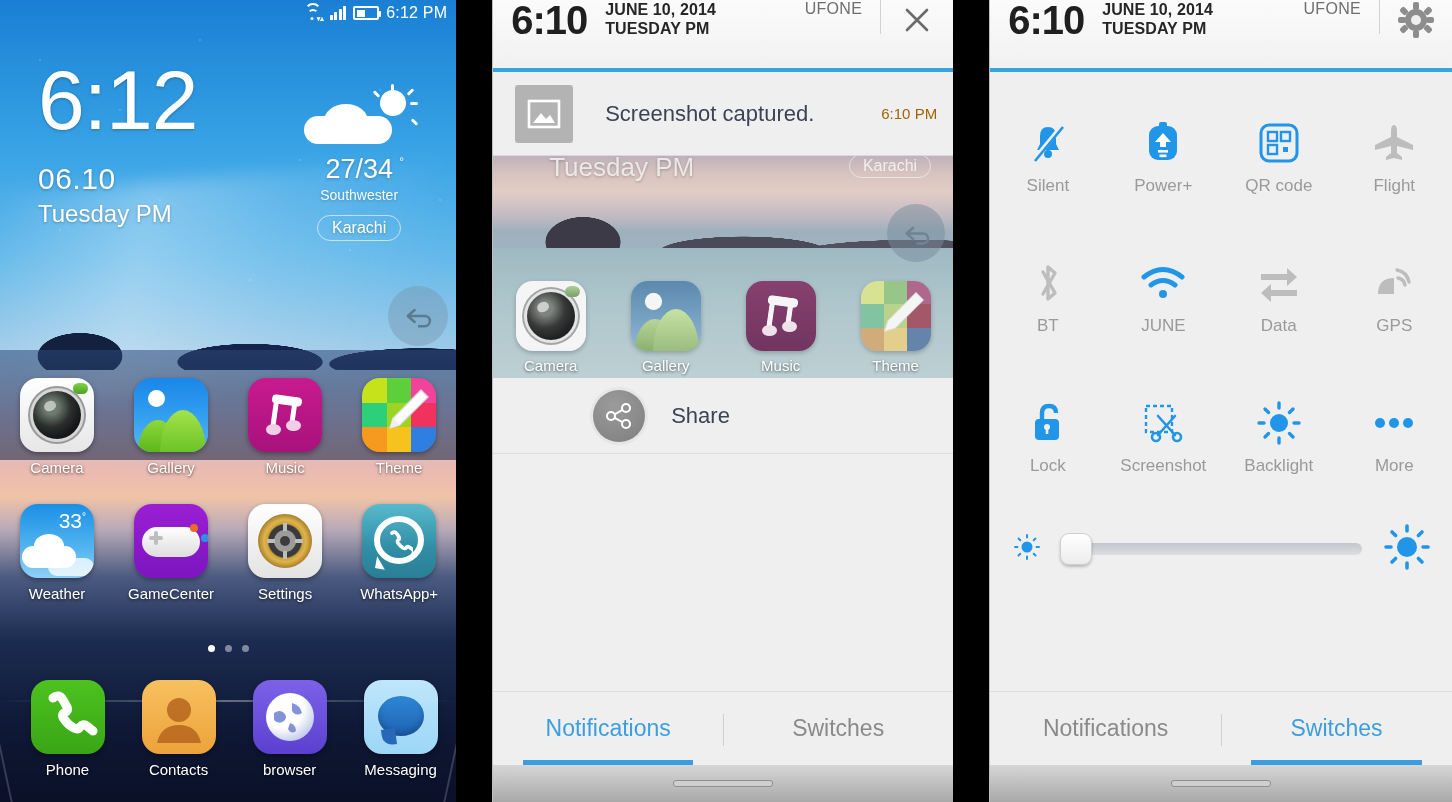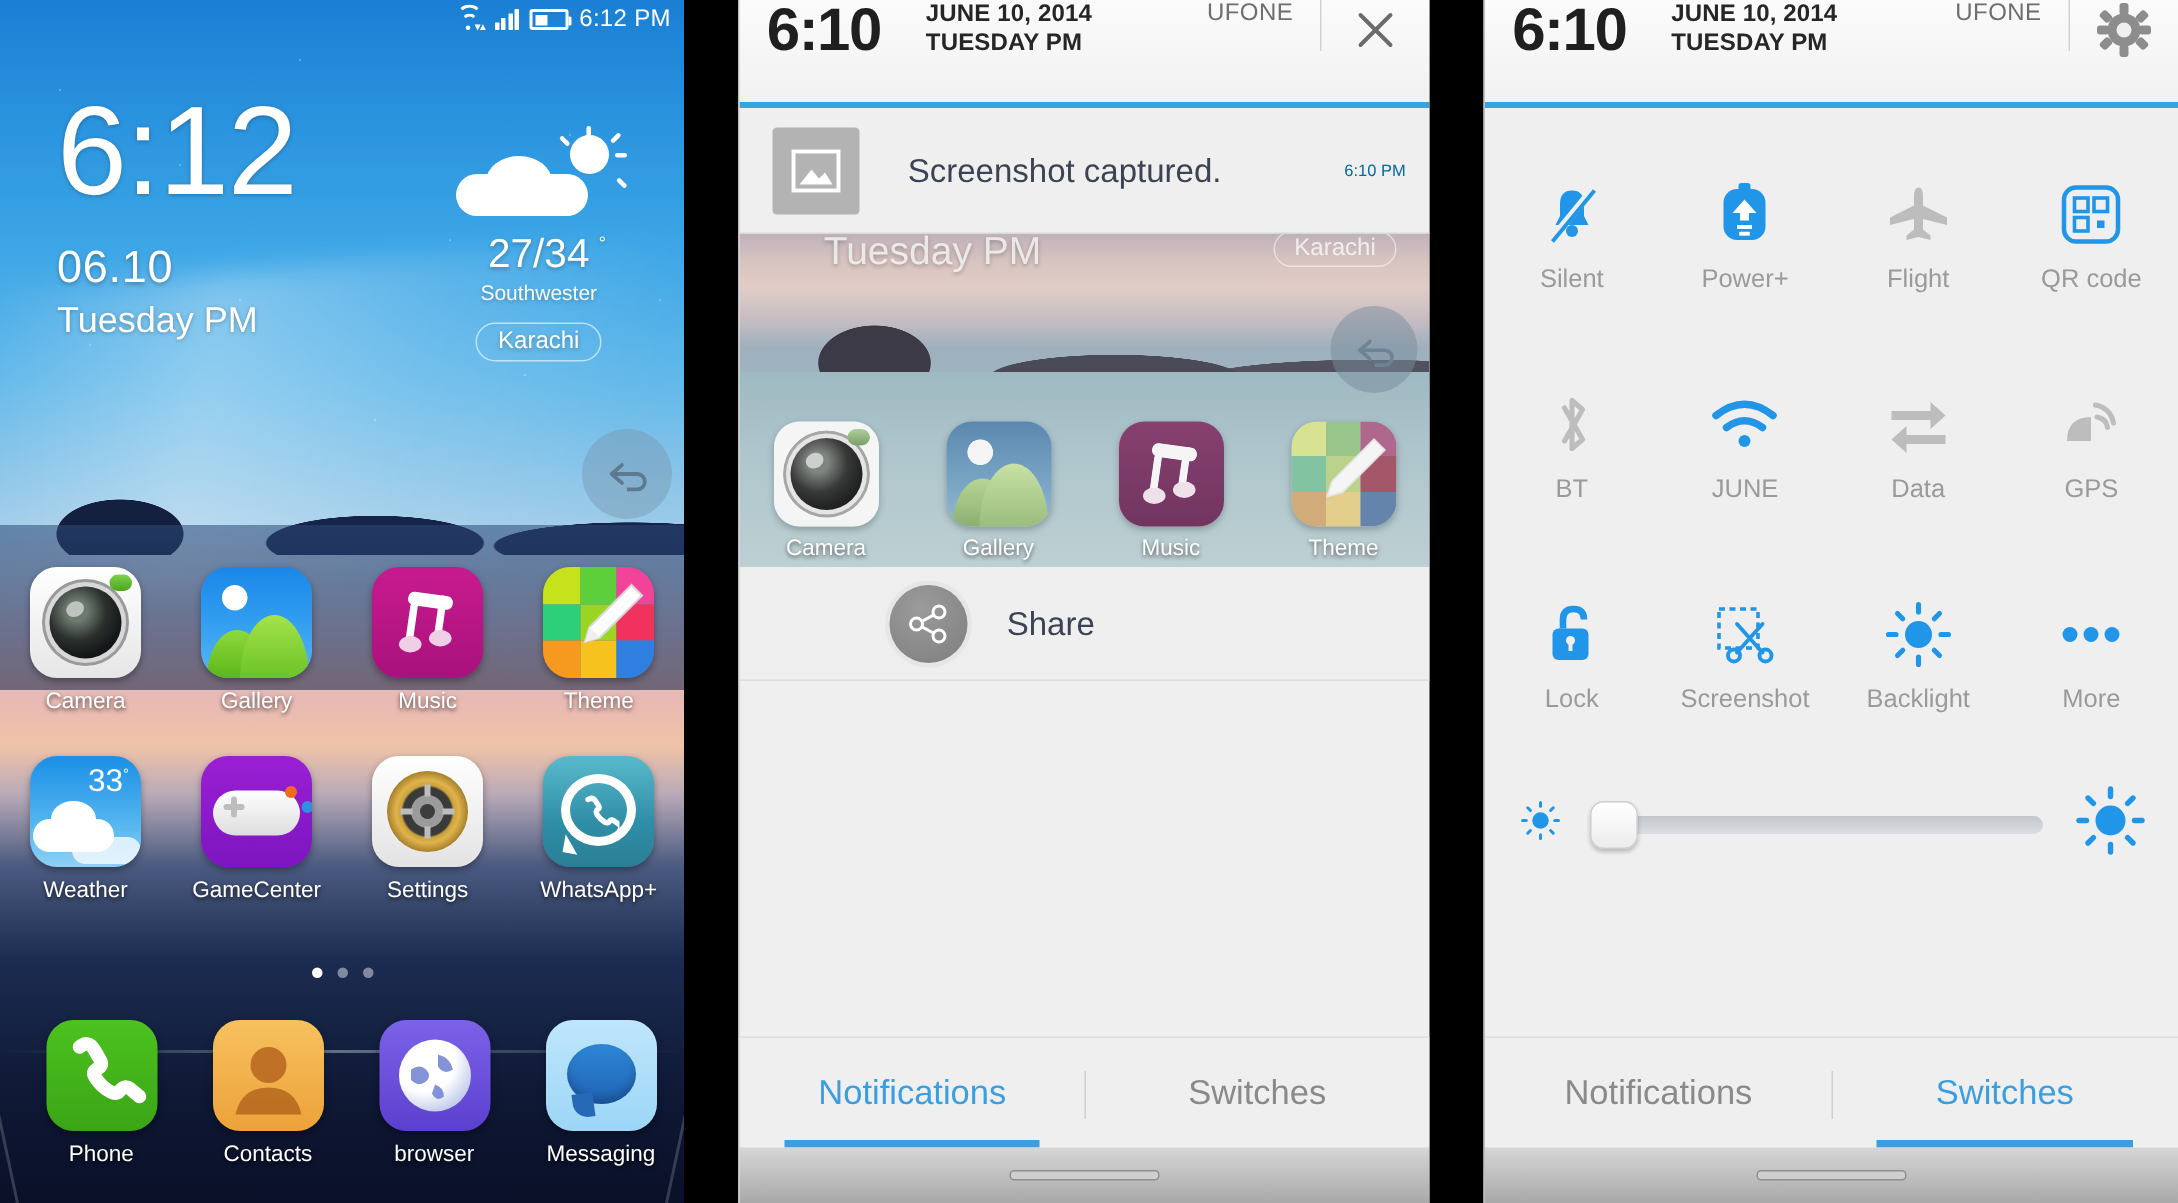--- a/index.html
+++ b/index.html
@@ -202,33 +202,33 @@
   .person { position:absolute; left:50%; top:54%; transform:translate(-50%,-50%); }
 
   
   .panel { position:relative; height:802px; background:#efefef; overflow:hidden;
            border-left:1px solid #bfbfbf; }
   .panel2 { width:485px; }
   .panel3 { width:487px; }
   .shade-header { height:68px; background:linear-gradient(#fbfbfb,#f1f1f1);
      display:flex; align-items:flex-start; padding:0 16px 0 18px; }
   .sh-clock { font-size:40px; font-weight:700; color:#1f1f1f; letter-spacing:-1px; line-height:40px; }
-  .sh-date { margin-left:30px; line-height:19px; }
+  .sh-date { margin-left:18px; line-height:19px; }
   .sh-date div { font-size:16px; font-weight:700; color:#262626; letter-spacing:.1px; }
   .sh-carrier { margin-left:auto; font-size:16px; color:#6e6e6e; letter-spacing:.3px; }
   .sh-sep { width:1px; height:34px; background:#d2d2d2; margin:0 16px 0 18px; }
   .sh-action { width:40px; height:40px; display:flex; align-items:center; justify-content:center; }
   .blue-rule { height:4px; background:#34a6dd; }
 
   .notif-row { height:84px; display:flex; align-items:center; padding:0 16px 0 22px;
      background:#efefef; border-bottom:1px solid #d9d9d9; }
   .notif-thumb { width:58px; height:58px; background:#b3b3b3; border-radius:3px;
      display:flex; align-items:center; justify-content:center; }
   .notif-title { margin-left:32px; font-size:22px; color:#3b4354; }
-  .notif-time { margin-left:auto; font-size:11px; color:#0369a1; }
+  .notif-time { margin-left:auto; font-size:15px; color:#a16207; }
 
   .preview { position:relative; height:222px; overflow:hidden;
      background:linear-gradient(to bottom,
        #bfb2bc 0%, #d7c3bf 8%, #e2cdc6 16%, #c5bcc3 26%,
        #9fb0bd 34%, #9db4c0 42%, #a9c0c8 55%, #b4c8ce 72%, #c0d0d4 100%); }
   .pv-top-text { position:absolute; left:56px; top:-4px; font-size:26px; color:rgba(255,255,255,.75);
      font-weight:300; text-shadow:0 1px 3px rgba(0,0,0,.25); }
   .pv-city { position:absolute; right:22px; top:-2px; padding:2px 13px; font-size:16px; font-weight:300;
      color:rgba(255,255,255,.75); border:1px solid rgba(255,255,255,.5); border-radius:14px; }
   .pv-hills { position:absolute; left:0; right:0; top:26px; height:72px;
@@ -654,37 +654,37 @@
               <rect x="15" y="0" width="8" height="6" rx="2" fill="#2196e8"></rect>
               <path d="M19 11 L27 20 H22 V25 H16 V20 H11 Z" fill="#fff"></path>
               <rect x="14" y="28" width="10" height="2.6" fill="#fff"></rect>
               <rect x="15.5" y="32.5" width="7" height="2.6" fill="#fff"></rect>
             </svg>
           </div>
           <div class="sw-label">Power+</div>
         </div>
         <div class="sw-cell">
           <div class="sw-icon">
-            <svg width="44" height="40" viewBox="0 0 44 40">
-              <path d="M22 2 q3 0 3 6 v6 l16 8 v5 l-16-4 v7 l5 4 v3 l-8-2 l-8 2 v-3 l5-4 v-7 l-16 4 v-5 l16-8 V8 q0-6 3-6 z" fill="#bdbdbd"></path>
-            </svg>
-          </div>
-          <div class="sw-label">Flight</div>
-        </div>
-        <div class="sw-cell">
-          <div class="sw-icon">
             <svg width="40" height="40" viewBox="0 0 40 40">
               <rect x="2" y="2" width="36" height="36" rx="8" fill="none" stroke="#2196e8" stroke-width="3"></rect>
               <rect x="9" y="9" width="9" height="9" fill="none" stroke="#2196e8" stroke-width="2.4"></rect>
               <rect x="22" y="9" width="9" height="9" fill="none" stroke="#2196e8" stroke-width="2.4"></rect>
               <rect x="9" y="22" width="9" height="9" fill="none" stroke="#2196e8" stroke-width="2.4"></rect>
               <rect x="24" y="24" width="5" height="5" fill="#2196e8"></rect>
             </svg>
           </div>
           <div class="sw-label">QR code</div>
+        </div>
+        <div class="sw-cell">
+          <div class="sw-icon">
+            <svg width="44" height="40" viewBox="0 0 44 40">
+              <path d="M22 2 q3 0 3 6 v6 l16 8 v5 l-16-4 v7 l5 4 v3 l-8-2 l-8 2 v-3 l5-4 v-7 l-16 4 v-5 l16-8 V8 q0-6 3-6 z" fill="#bdbdbd"></path>
+            </svg>
+          </div>
+          <div class="sw-label">Flight</div>
         </div>
       </div>
 
       <div class="sw-row" style="margin-top:24px">
         <div class="sw-cell">
           <div class="sw-icon">
             <svg width="28" height="42" viewBox="0 0 28 42">
               <path d="M9 32 L21 11 L14 5 V37 L21 31 L9 10" fill="none" stroke="#bdbdbd" stroke-width="3.4" stroke-linecap="round" stroke-linejoin="round"></path>
             </svg>
           </div>

